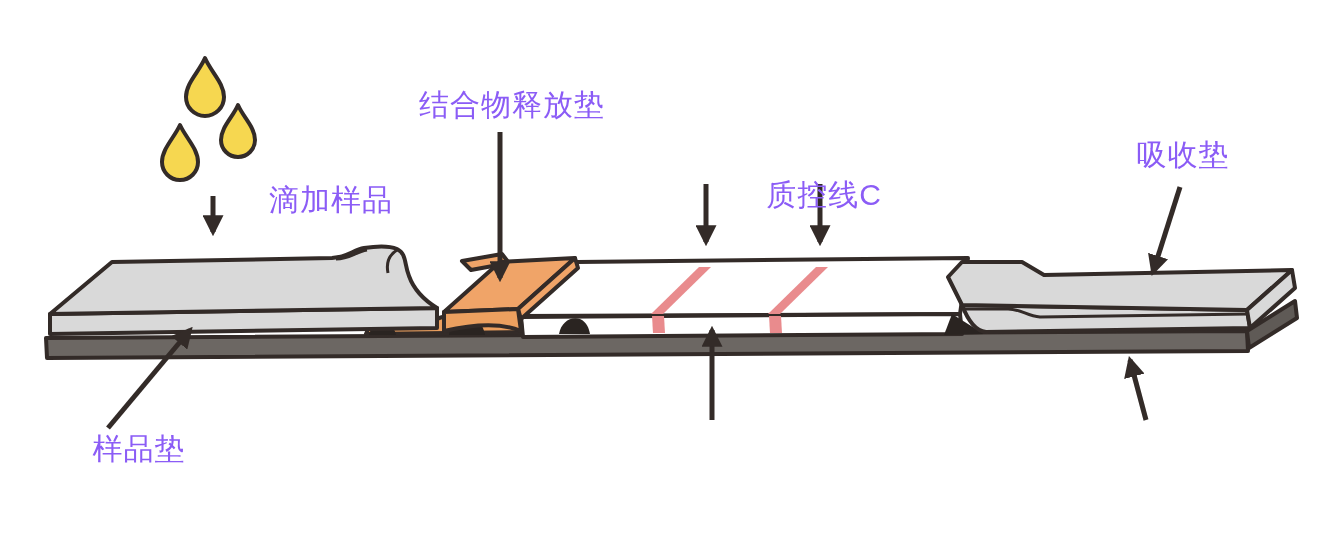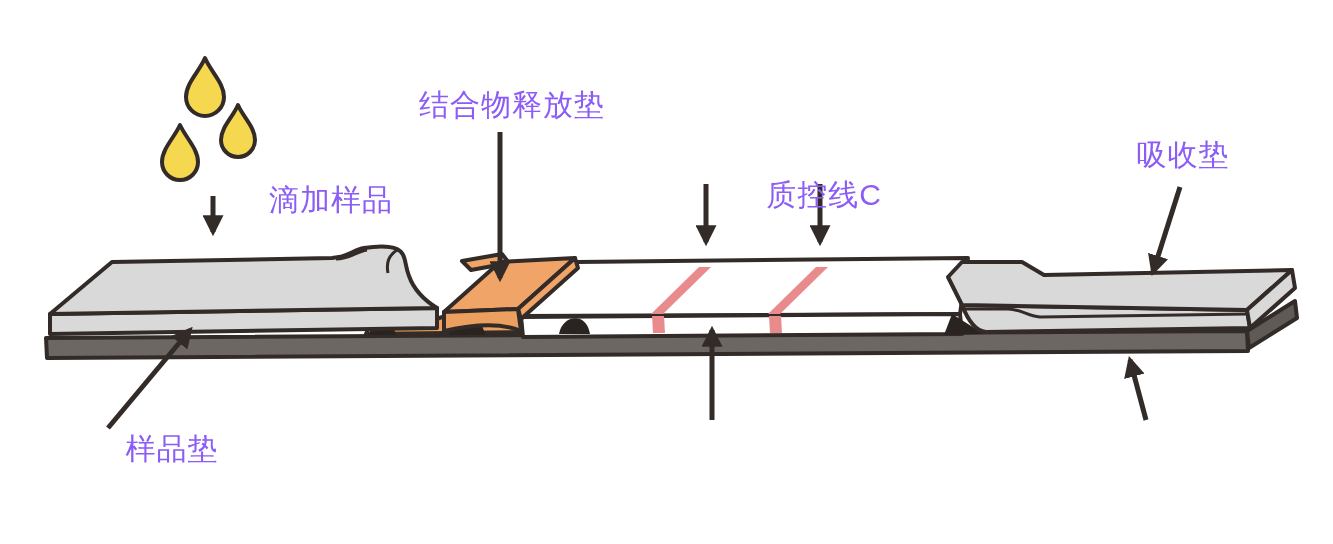--- a/index.html
+++ b/index.html
@@ -100,14 +100,14 @@
       <path class="ol" transform="translate(205,97)" d="M0,-39 C6,-25 19,-14 19,0 A19,19 0 1 1 -19,0 C-19,-14 -6,-25 0,-39 Z"></path>
       <path class="ol" transform="translate(180,162)" d="M0,-37 C6,-24 18,-13 18,0 A18,18 0 1 1 -18,0 C-18,-13 -6,-24 0,-37 Z"></path>
       <path class="ol" transform="translate(238,140)" d="M0,-35 C5,-23 17,-13 17,0 A17,17 0 1 1 -17,0 C-17,-13 -5,-23 0,-35 Z"></path>
     </g>
   </svg>
 
   <div class="label" style="left:331px;top:200px;">滴加样品</div>
   <div class="label" style="left:512px;top:105px;">结合物释放垫</div>
   <div class="label" style="left:824px;top:154px;margin-top:41px;">质控线C</div>
   <div class="label" style="left:1183px;top:155px;">吸收垫</div>
-  <div class="label" style="left:139px;top:449px;margin-left:33px;">样品垫</div>
+  <div class="label" style="left:139px;top:449px;">样品垫</div>
 </div>
 
 </body></html>

